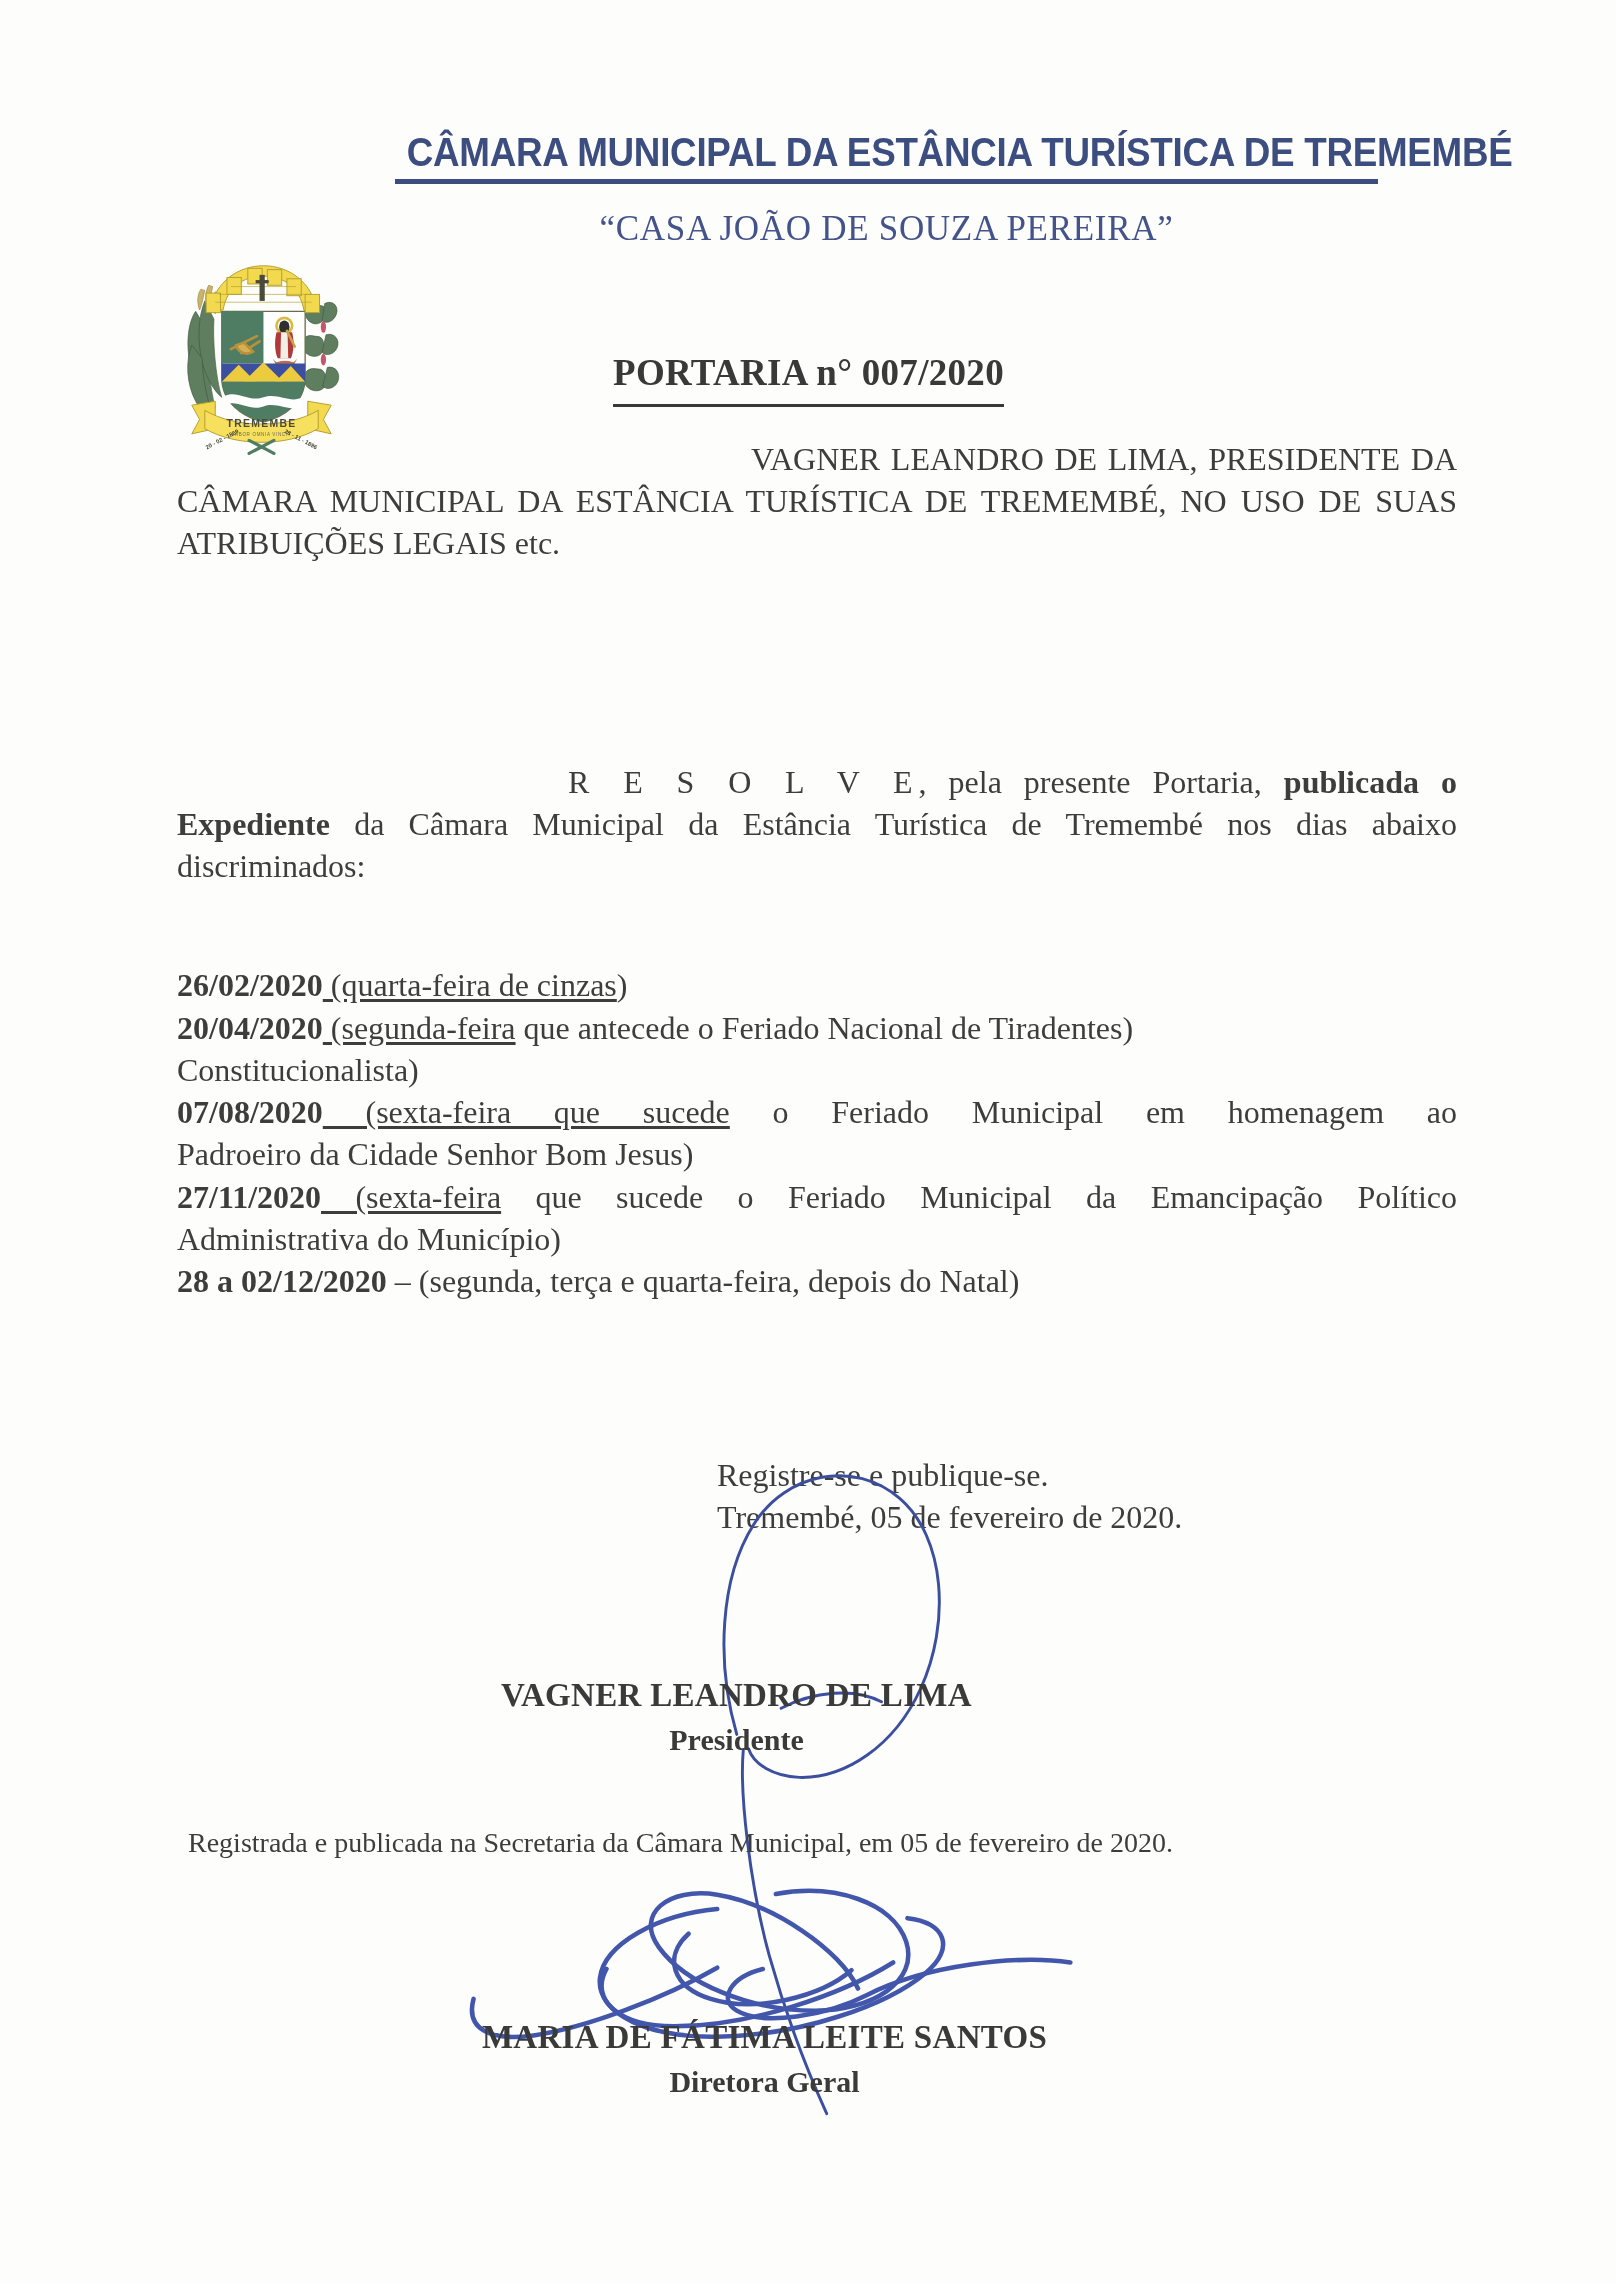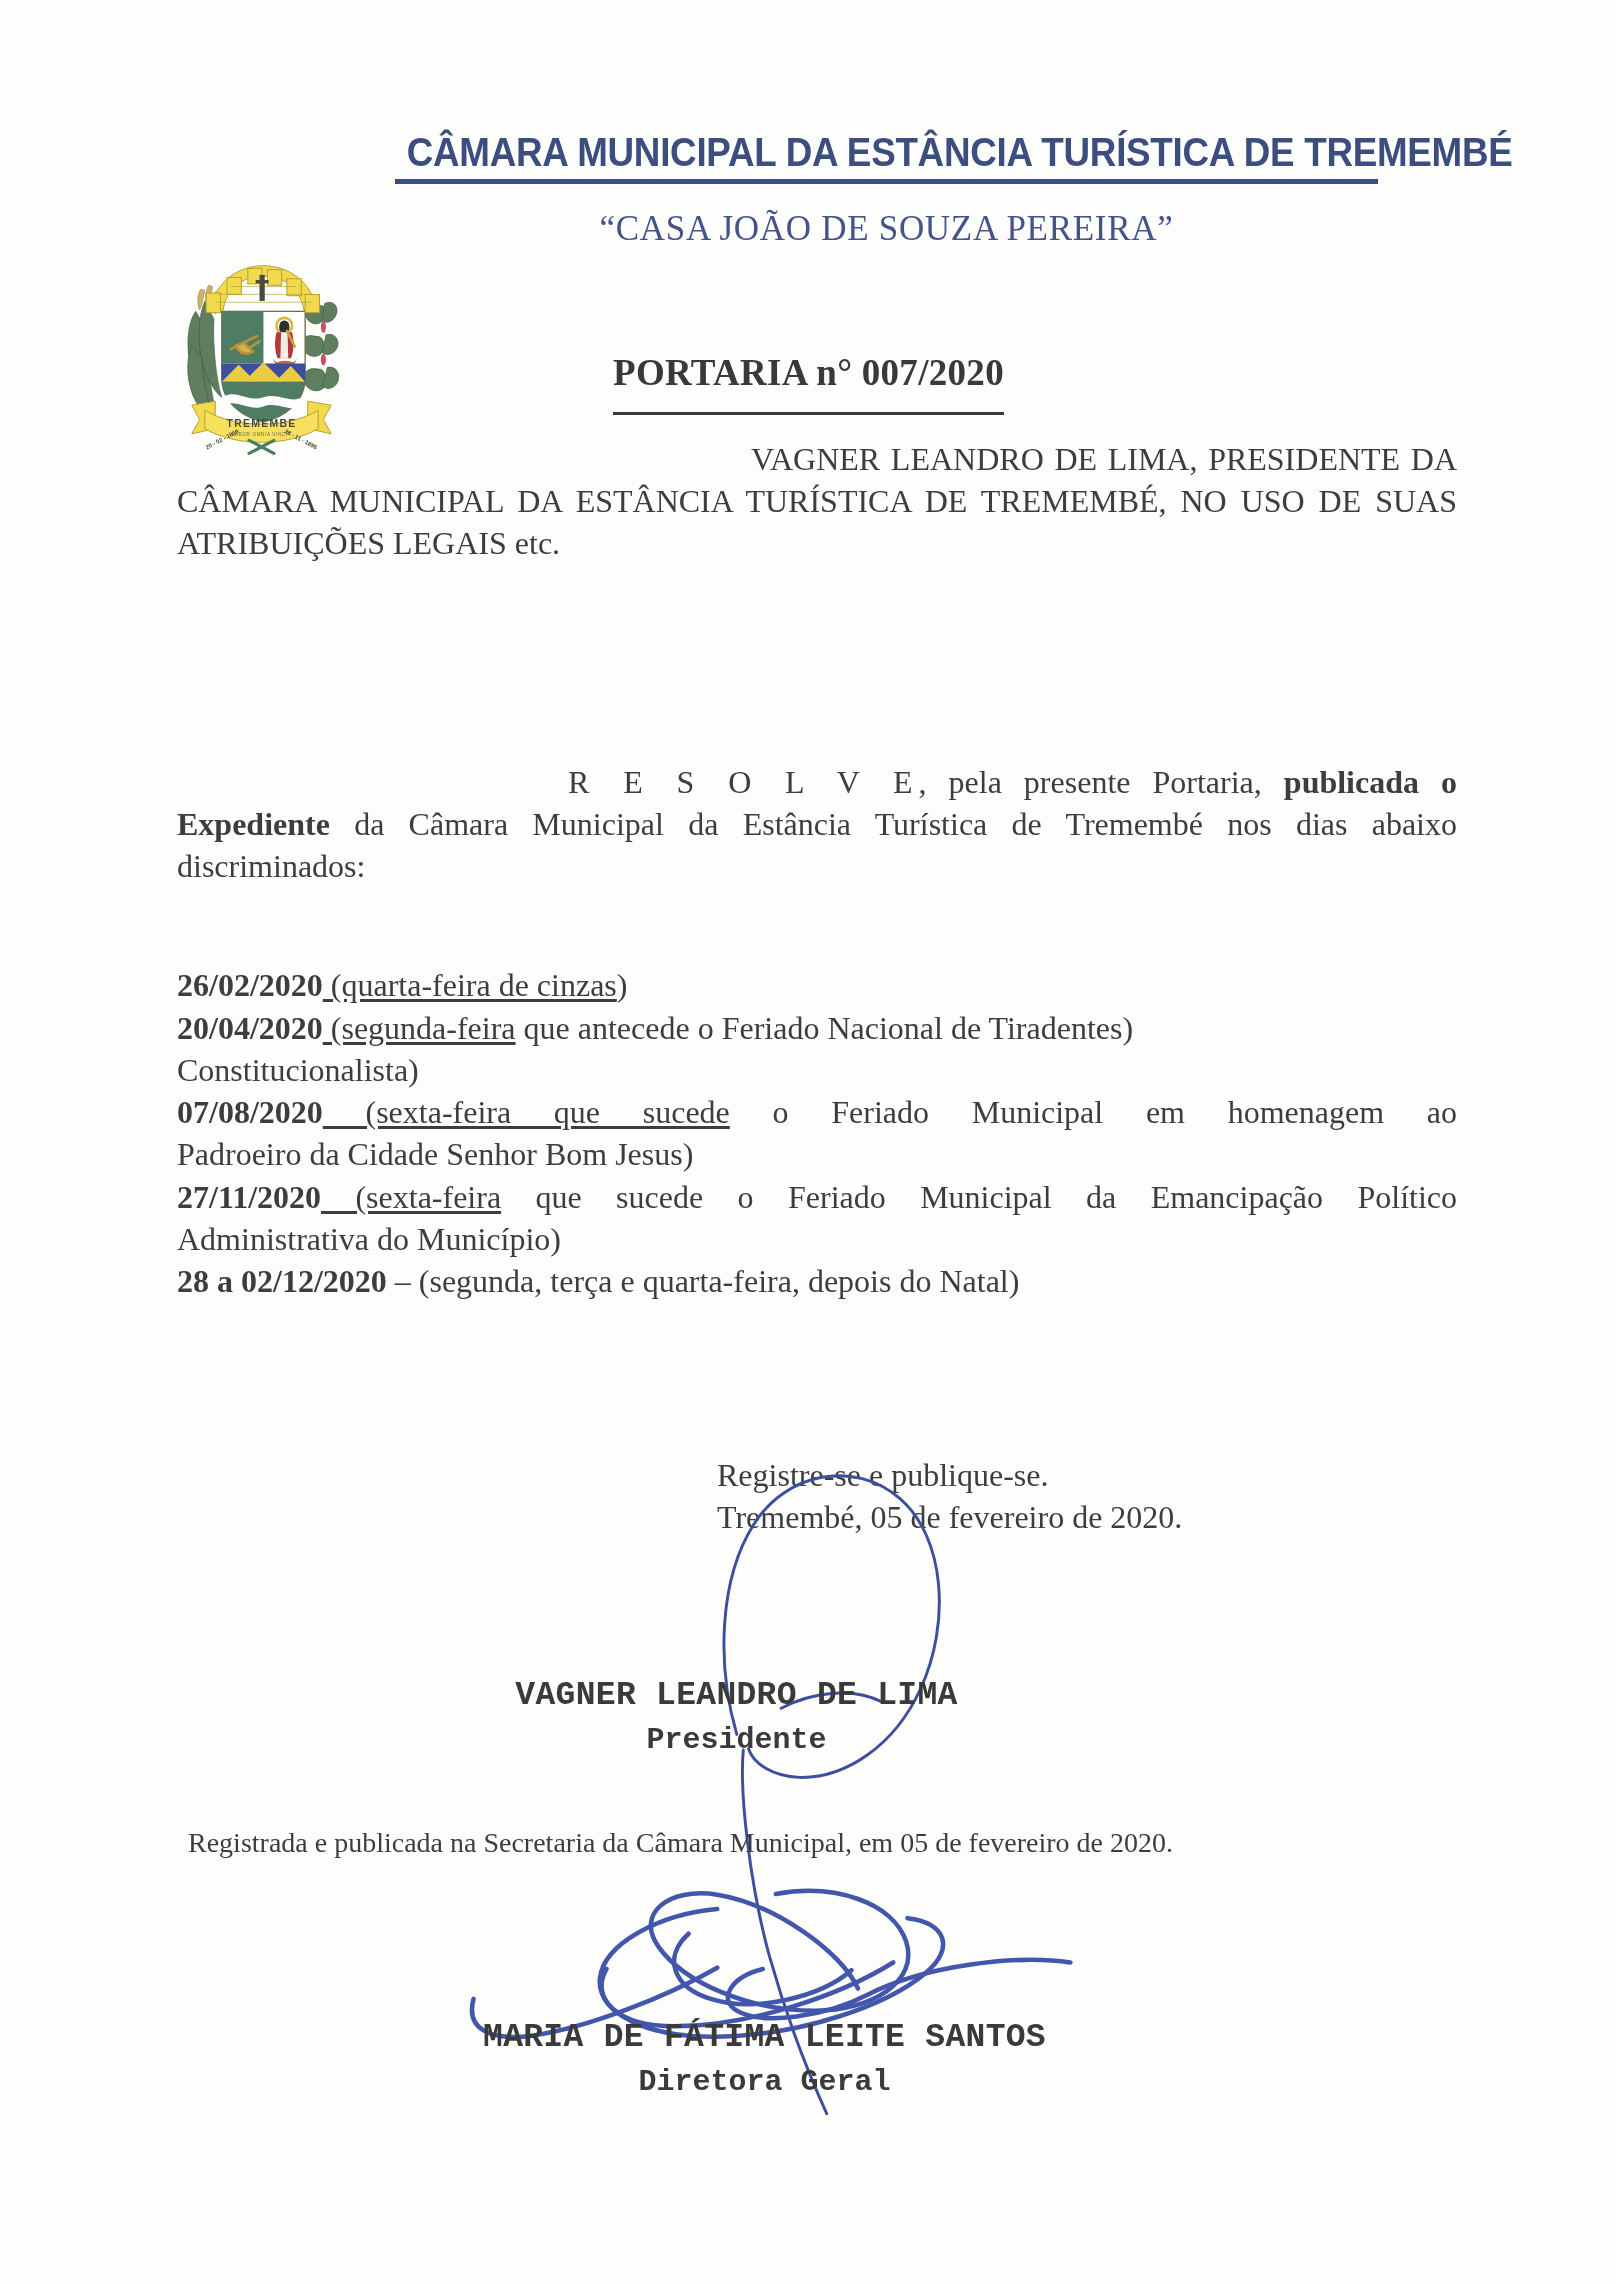--- a/index.html
+++ b/index.html
@@ -78,21 +78,21 @@
     left: 0;
     width: 1617px;
     text-align: center;
     font-size: 37px;
     font-weight: bold;
     color: #393939;
     letter-spacing: 0.3px;
   }
   .doc-title span.ul {
     border-bottom: 3.3px solid #393939;
-    padding-bottom: 19px;
+    padding-bottom: 11px;
   }
 
   
   .body-area {
     position: absolute;
     left: 177px;
     top: 438px;
     width: 1280px;
     font-size: 32px;
     line-height: 1.32;
@@ -136,21 +136,20 @@
     color: #3d3d3d;
     white-space: nowrap;
   }
 
   .sig-name-block {
     position: absolute;
     left: 0;
     width: 1617px;
     text-align: center;
     color: #3a3a3a;
-    font-family: Liberation Mono, monospace;
   }
   #president-name-block { top: 1677px; }
   #director-name-block  { top: 2019px; padding-left: 28px; }
   .sig-name {
     font-size: 33px;
     font-weight: bold;
     letter-spacing: 0.3px;
     line-height: 1.15;
   }
   .sig-role {

